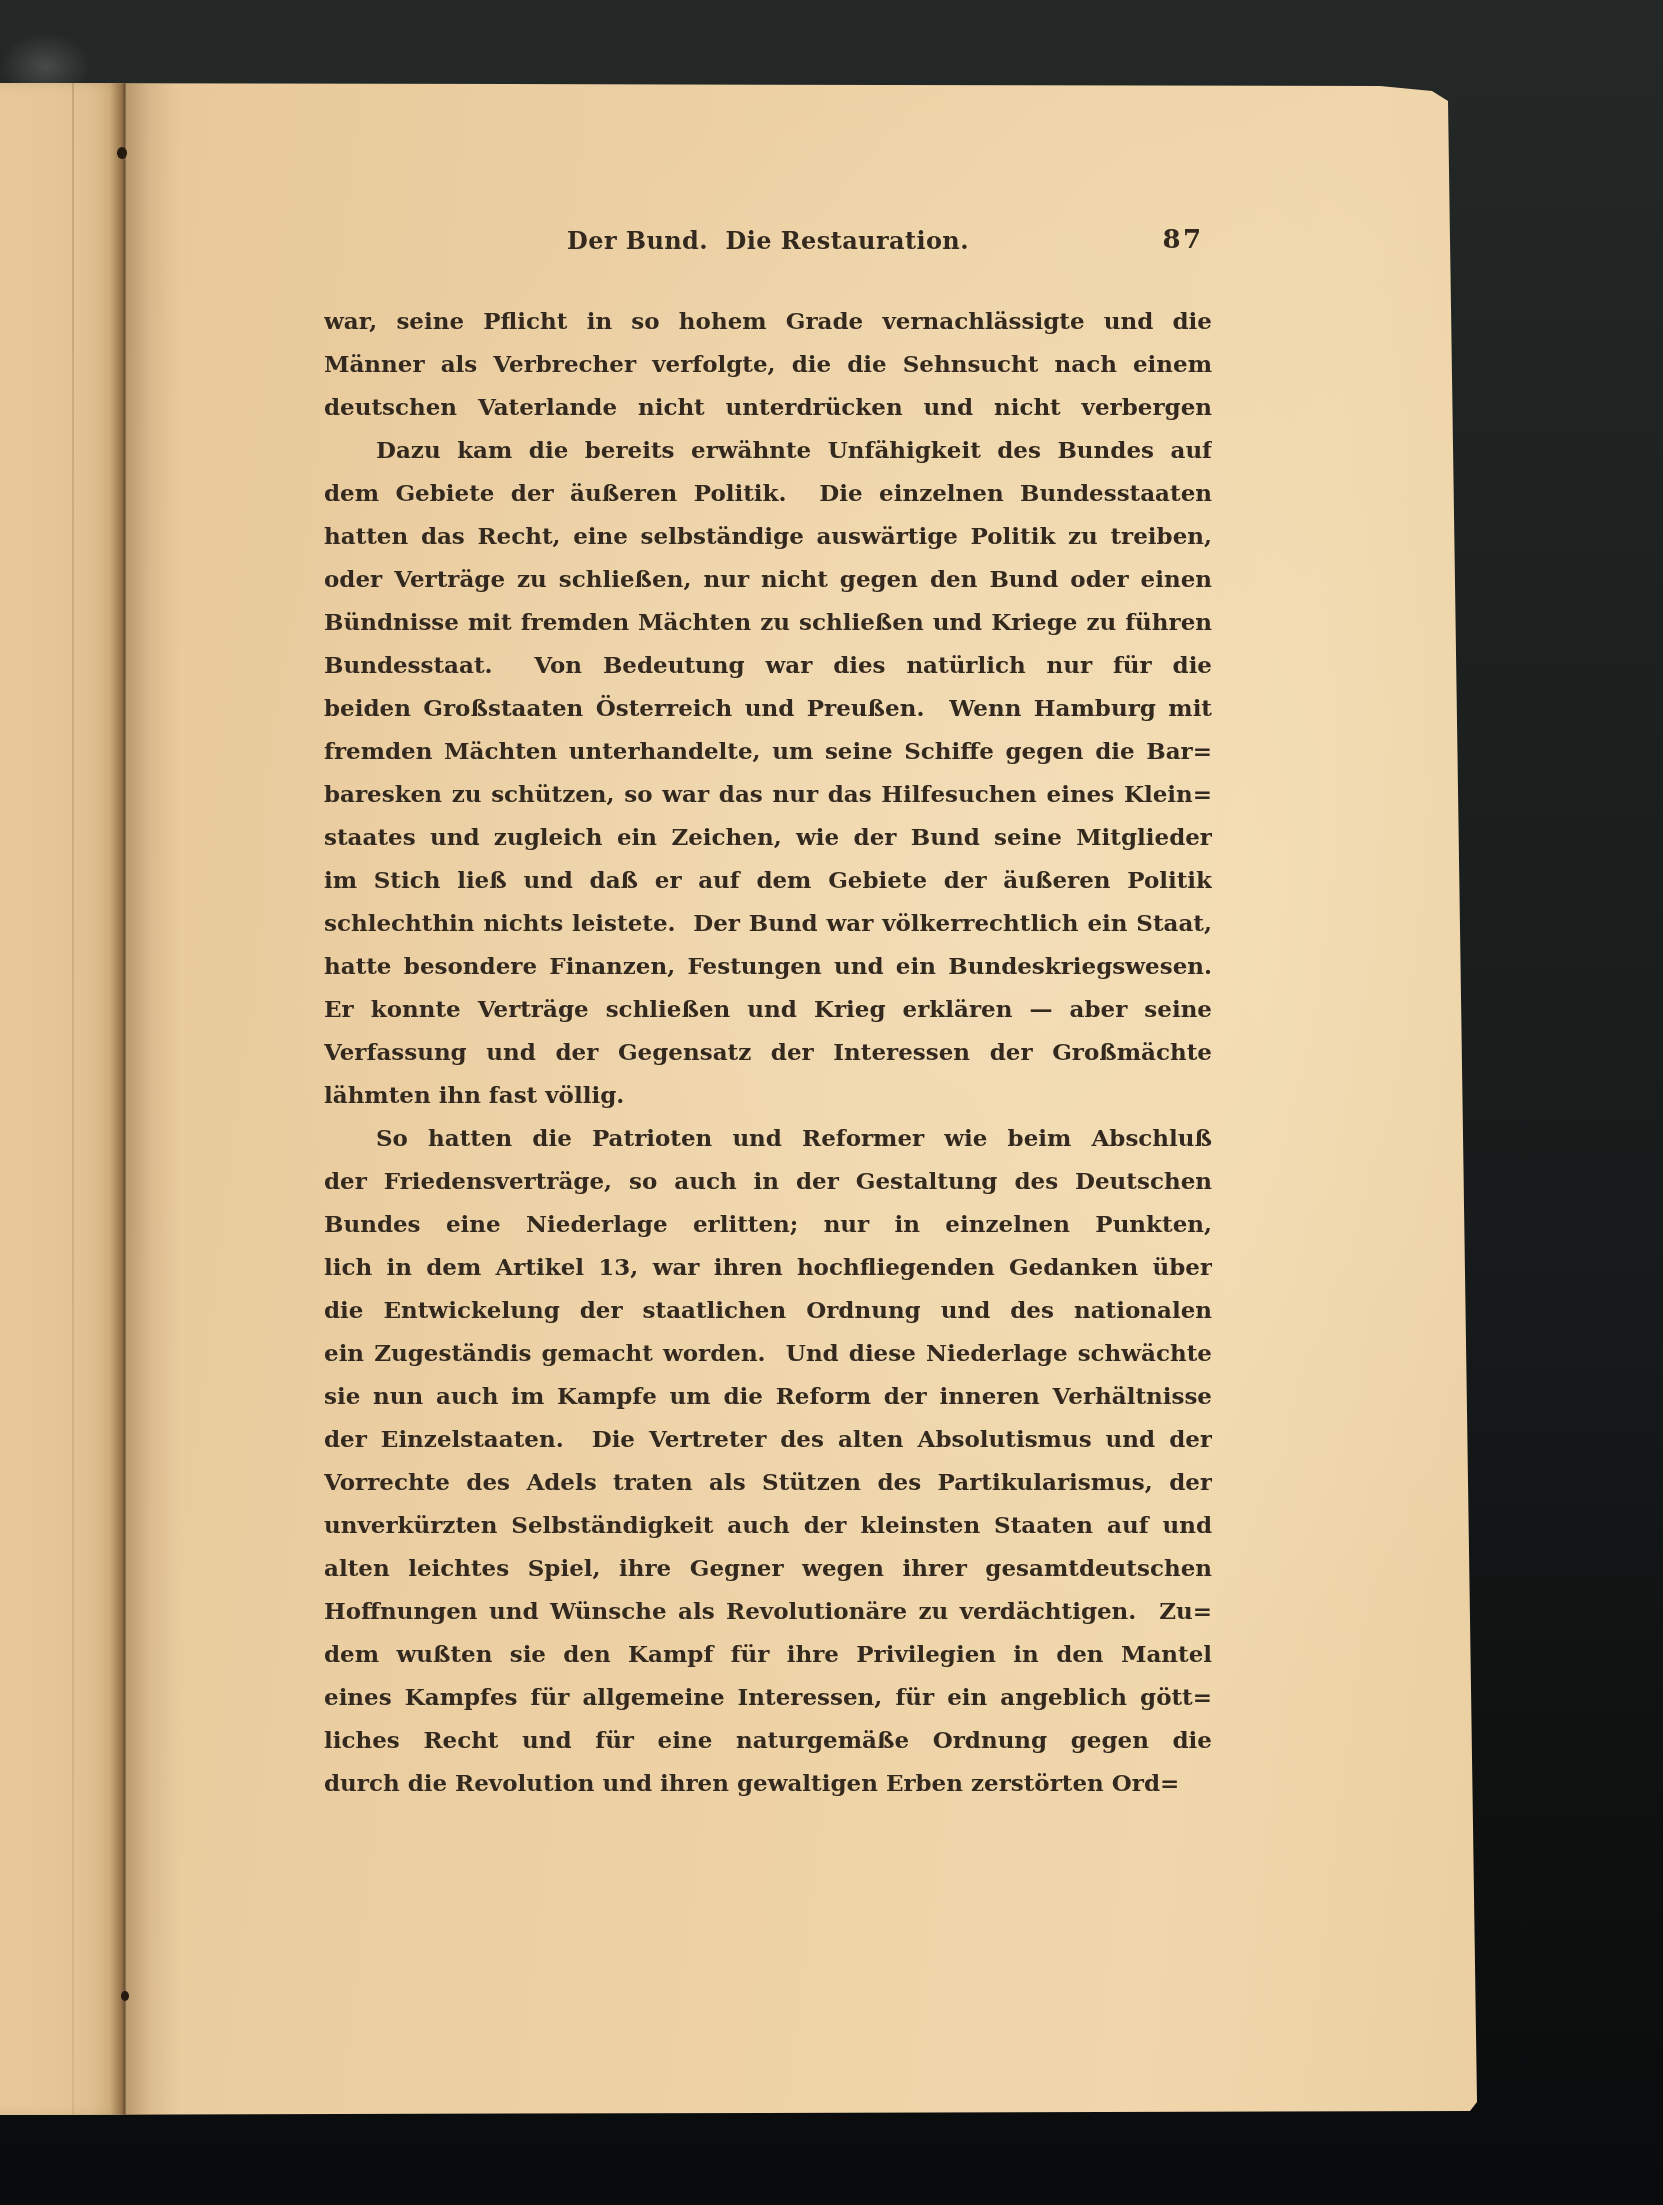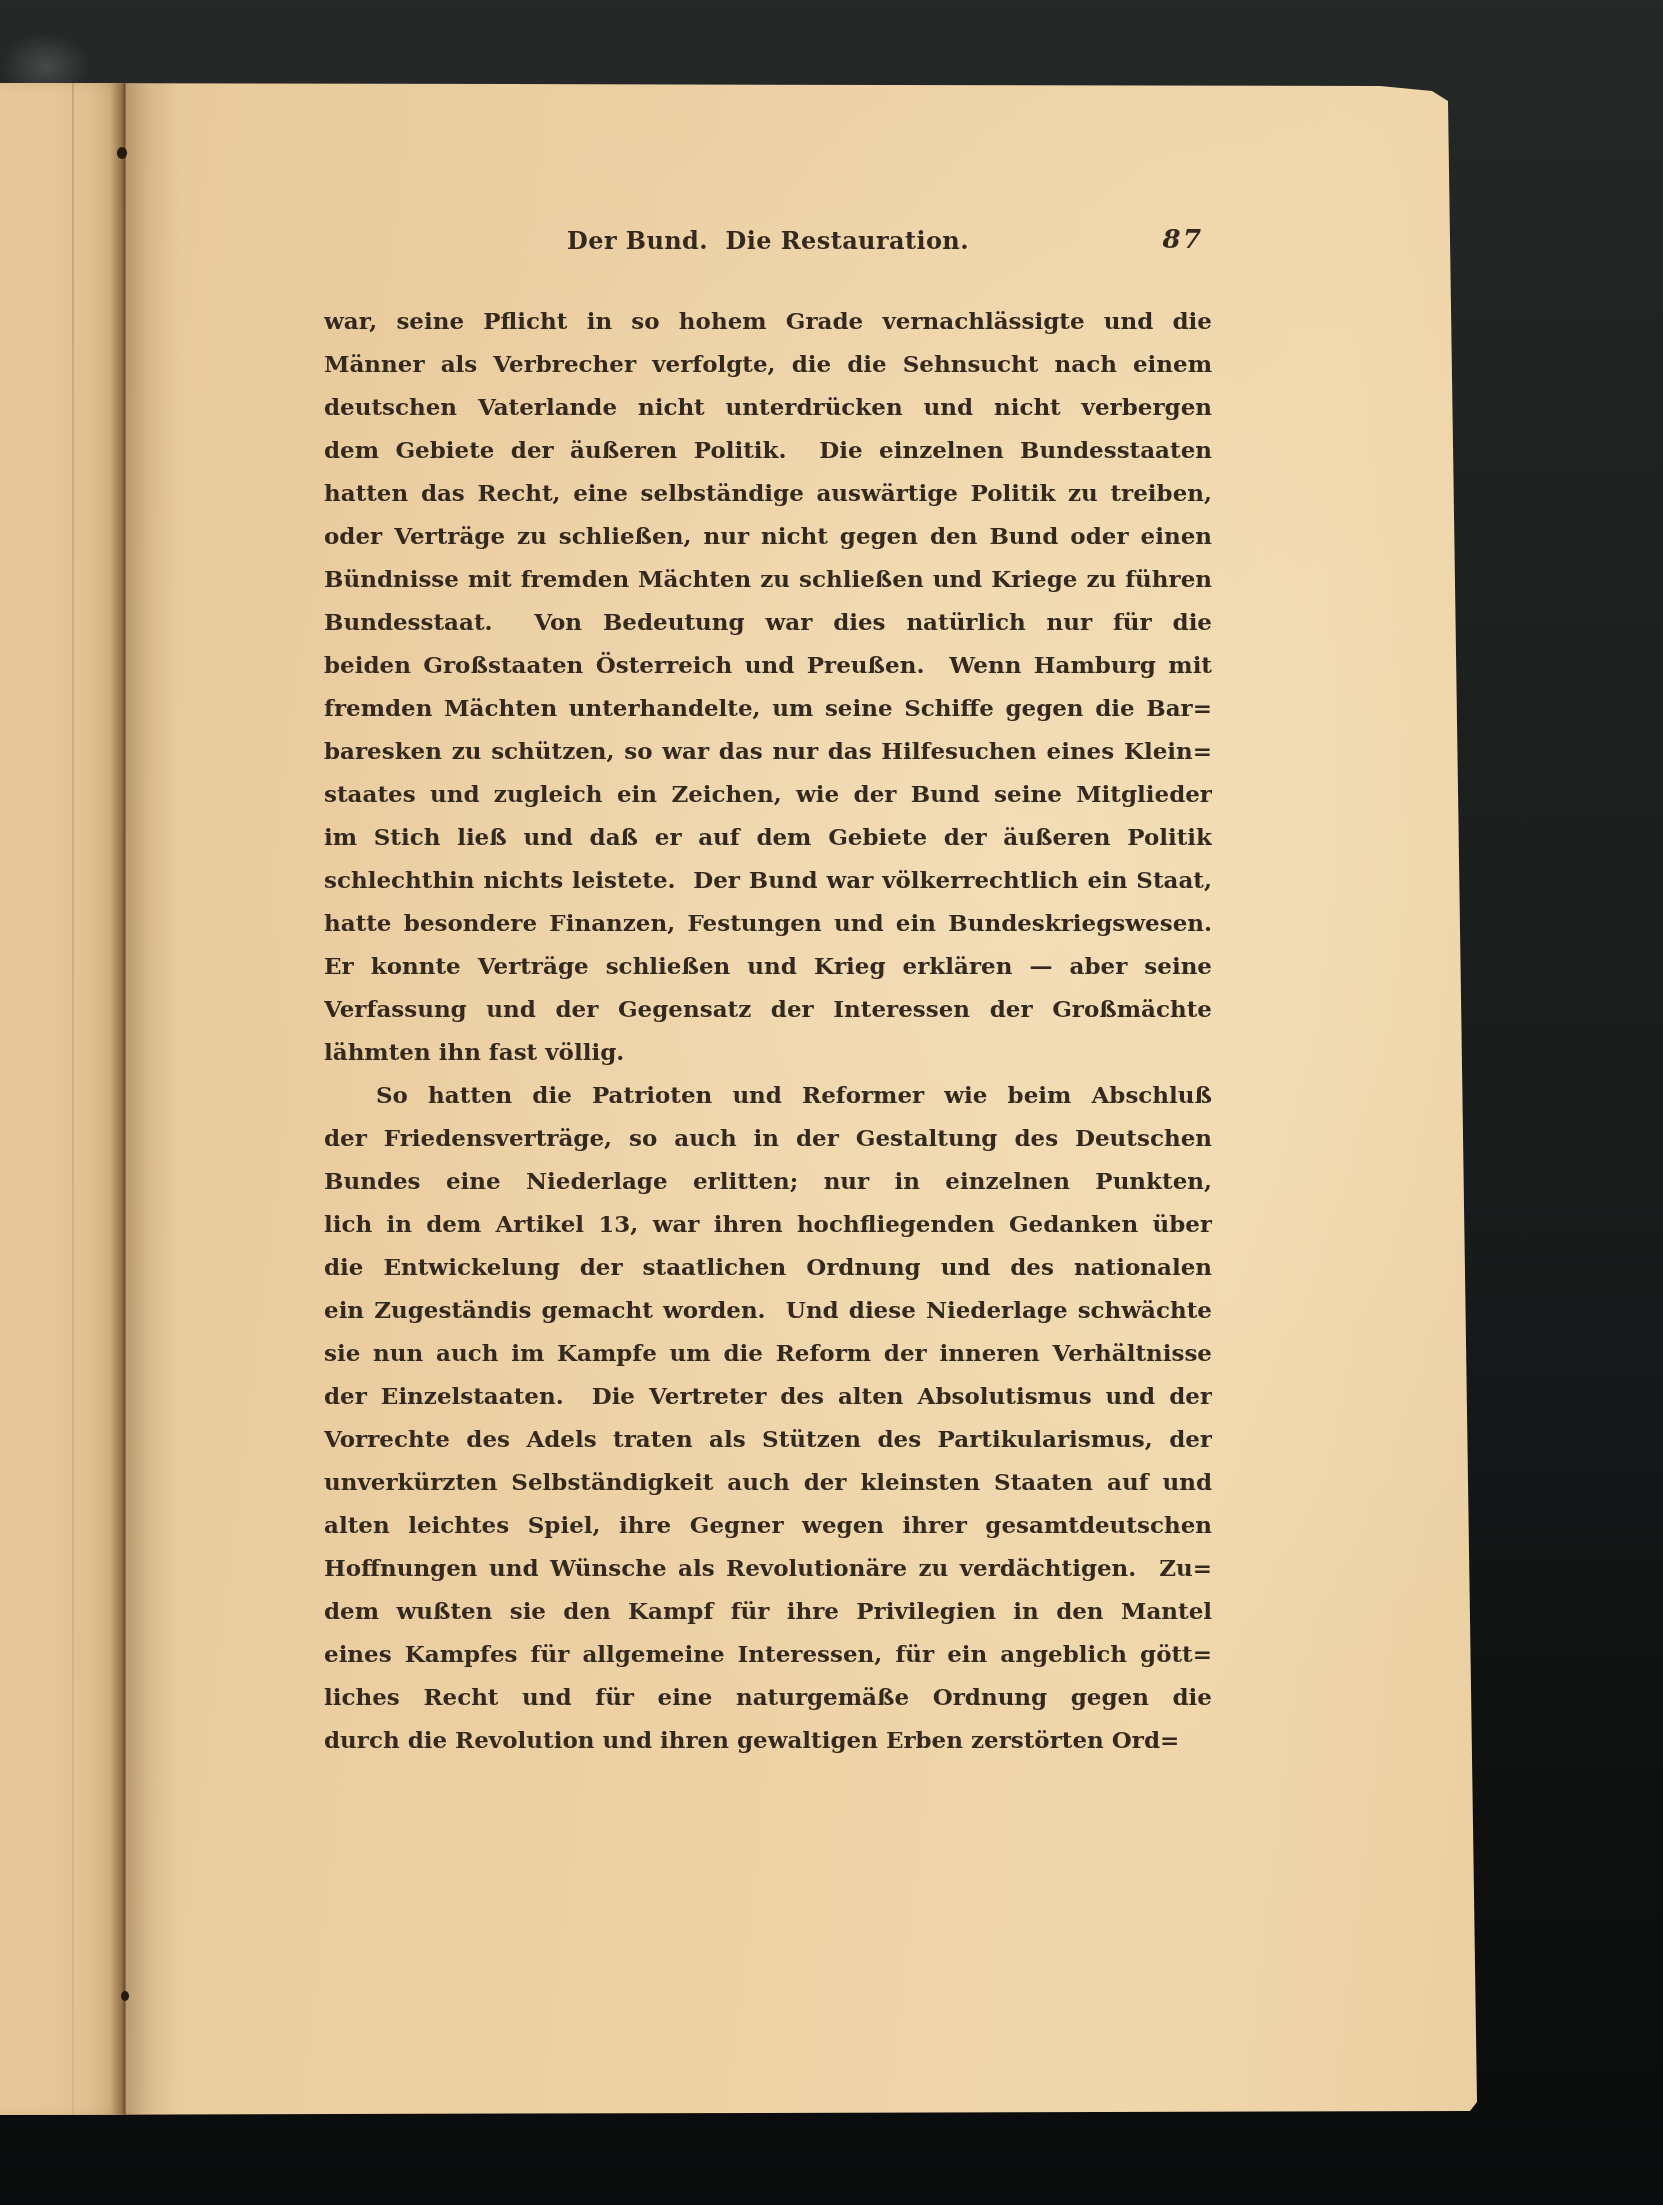--- a/index.html
+++ b/index.html
@@ -48,21 +48,21 @@
   .hole-bottom{left:121px;top:1991px;width:8.3px;height:10px;}
   .running-head{
     position:absolute;left:324px;top:226px;width:888px;height:37px;
     text-align:center;color:var(--ink,#33291e);
   }
   .rh-title{
     font-weight:bold;font-size:24px;letter-spacing:0.4px;white-space:pre;
   }
   .rh-num{
     position:absolute;right:8.3px;top:-1.7px;
-    font-weight:bold;font-size:26px;letter-spacing:2.5px;font-style:italic;
+    font-weight:bold;font-size:26px;letter-spacing:2.5px;
   }
   .bodytext{
     position:absolute;left:324px;top:299px;width:888px;color:var(--ink,#33291e);
   }
   .line{
     box-sizing:border-box;
     height:43px;line-height:43px;
     font-weight:bold;font-size:23px;
     text-align:justify;text-align-last:justify;text-justify:inter-word;
     white-space:pre-wrap;overflow:hidden;
@@ -84,20 +84,21 @@
 
   <div class="running-head">
     <span class="rh-title">Der Bund.  Die Restauration.</span>
     <span class="rh-num">87</span>
   </div>
 
   <div class="bodytext" id="bodytext">
       <div class="line">war, seine Pflicht in so hohem Grade vernachlässigte und die</div>
       <div class="line">Männer als Verbrecher verfolgte, die die Sehnsucht nach einem</div>
       <div class="line end">deutschen Vaterlande nicht unterdrücken und nicht verbergen wollten.</div>
+      <div class="line indent">Dazu kam die bereits erwähnte Unfähigkeit des Bundes auf</div>
       <div class="line">dem Gebiete der äußeren Politik.  Die einzelnen Bundesstaaten</div>
       <div class="line">hatten das Recht, eine selbständige auswärtige Politik zu treiben,</div>
       <div class="line">oder Verträge zu schließen, nur nicht gegen den Bund oder einen</div>
       <div class="line">Bündnisse mit fremden Mächten zu schließen und Kriege zu führen</div>
       <div class="line">Bundesstaat.  Von Bedeutung war dies natürlich nur für die</div>
       <div class="line">beiden Großstaaten Österreich und Preußen.  Wenn Hamburg mit</div>
       <div class="line">fremden Mächten unterhandelte, um seine Schiffe gegen die Bar=</div>
       <div class="line">baresken zu schützen, so war das nur das Hilfesuchen eines Klein=</div>
       <div class="line">staates und zugleich ein Zeichen, wie der Bund seine Mitglieder</div>
       <div class="line">im Stich ließ und daß er auf dem Gebiete der äußeren Politik</div>

